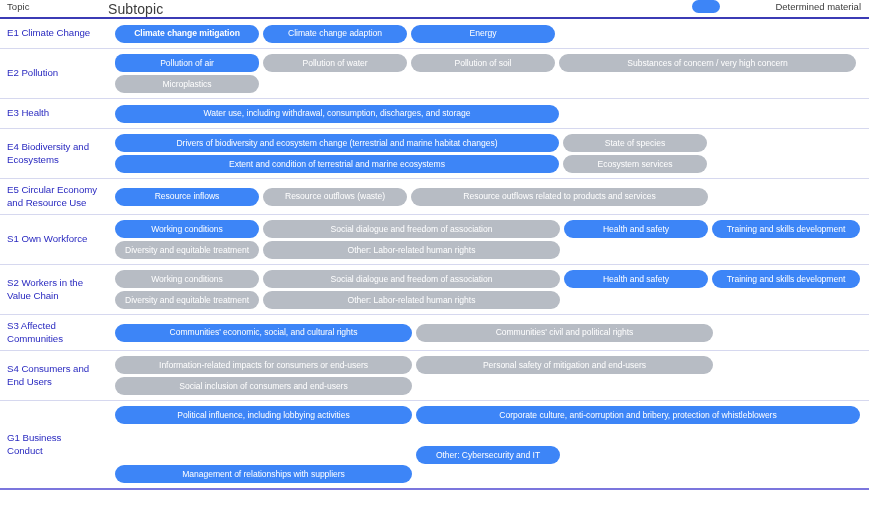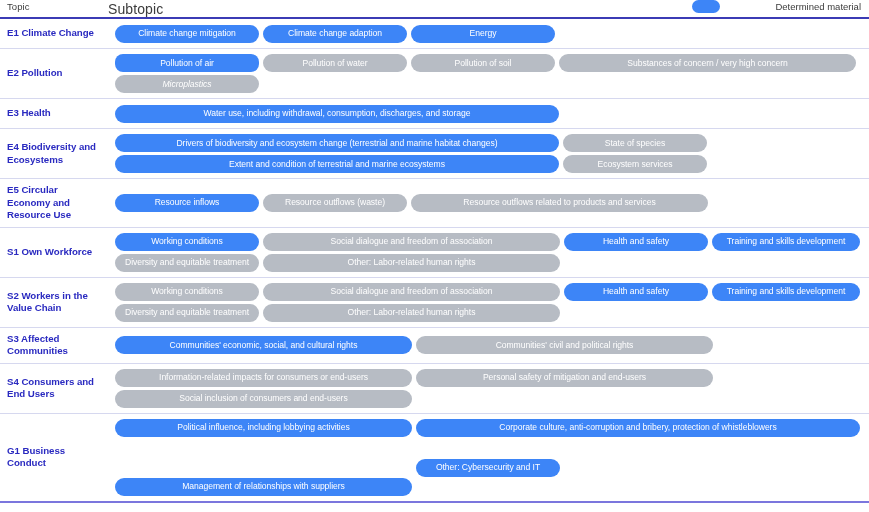--- a/index.html
+++ b/index.html
@@ -90,21 +90,21 @@
   }
   .row:last-child {
     border-bottom: 2px solid #7b76dd;
   }
   .row-topic {
     flex: 0 0 115px;
     width: 115px;
     padding-left: 7px;
     padding-right: 16px;
     font-size: 9.7px;
-    font-weight: bold;
+    font-weight: normal;
     color: #2a2ac0;
     line-height: 12.5px;
     letter-spacing: -0.05px;
   }
   .row-pills {
     flex: 1 1 auto;
     display: flex;
     flex-direction: column;
     gap: 3px;
   }
@@ -145,37 +145,37 @@
       <span class="legend-label">Determined material</span>
     </div>
     <div class="hdr-rule"></div>
   </div>
 
   <div class="rows" id="rows-container">
       <div class="row">
         <div class="row-topic">E1 Climate Change</div>
         <div class="row-pills">
           <div class="pill-line">
-            <div class="pill blue" style="width: 144px; flex: 0 0 144px;">Climate change mitigation</div>
+            <div class="pill blue" style="width: 144px; flex: 0 0 144px; font-weight: bold;">Climate change mitigation</div>
             <div class="pill blue" style="width: 144px; flex: 0 0 144px;">Climate change adaption</div>
             <div class="pill blue" style="width: 144px; flex: 0 0 144px;">Energy</div>
           </div>
         </div>
       </div>
       <div class="row">
         <div class="row-topic">E2 Pollution</div>
         <div class="row-pills">
           <div class="pill-line">
             <div class="pill blue" style="width: 144px; flex: 0 0 144px; border-radius: 8px;">Pollution of air</div>
             <div class="pill gray" style="width: 144px; flex: 0 0 144px;">Pollution of water</div>
             <div class="pill gray" style="width: 144px; flex: 0 0 144px;">Pollution of soil</div>
             <div class="pill gray" style="width: 297px; flex: 0 0 297px;">Substances of concern / very high concern</div>
           </div>
           <div class="pill-line">
-            <div class="pill gray" style="width: 144px; flex: 0 0 144px; font-style: italic;">Microplastics</div>
+            <div class="pill gray" style="width: 144px; flex: 0 0 144px;">Microplastics</div>
           </div>
         </div>
       </div>
       <div class="row">
         <div class="row-topic">E3 Health</div>
         <div class="row-pills">
           <div class="pill-line">
             <div class="pill blue" style="width: 444px; flex: 0 0 444px;">Water use, including withdrawal, consumption, discharges, and storage</div>
           </div>
         </div>

